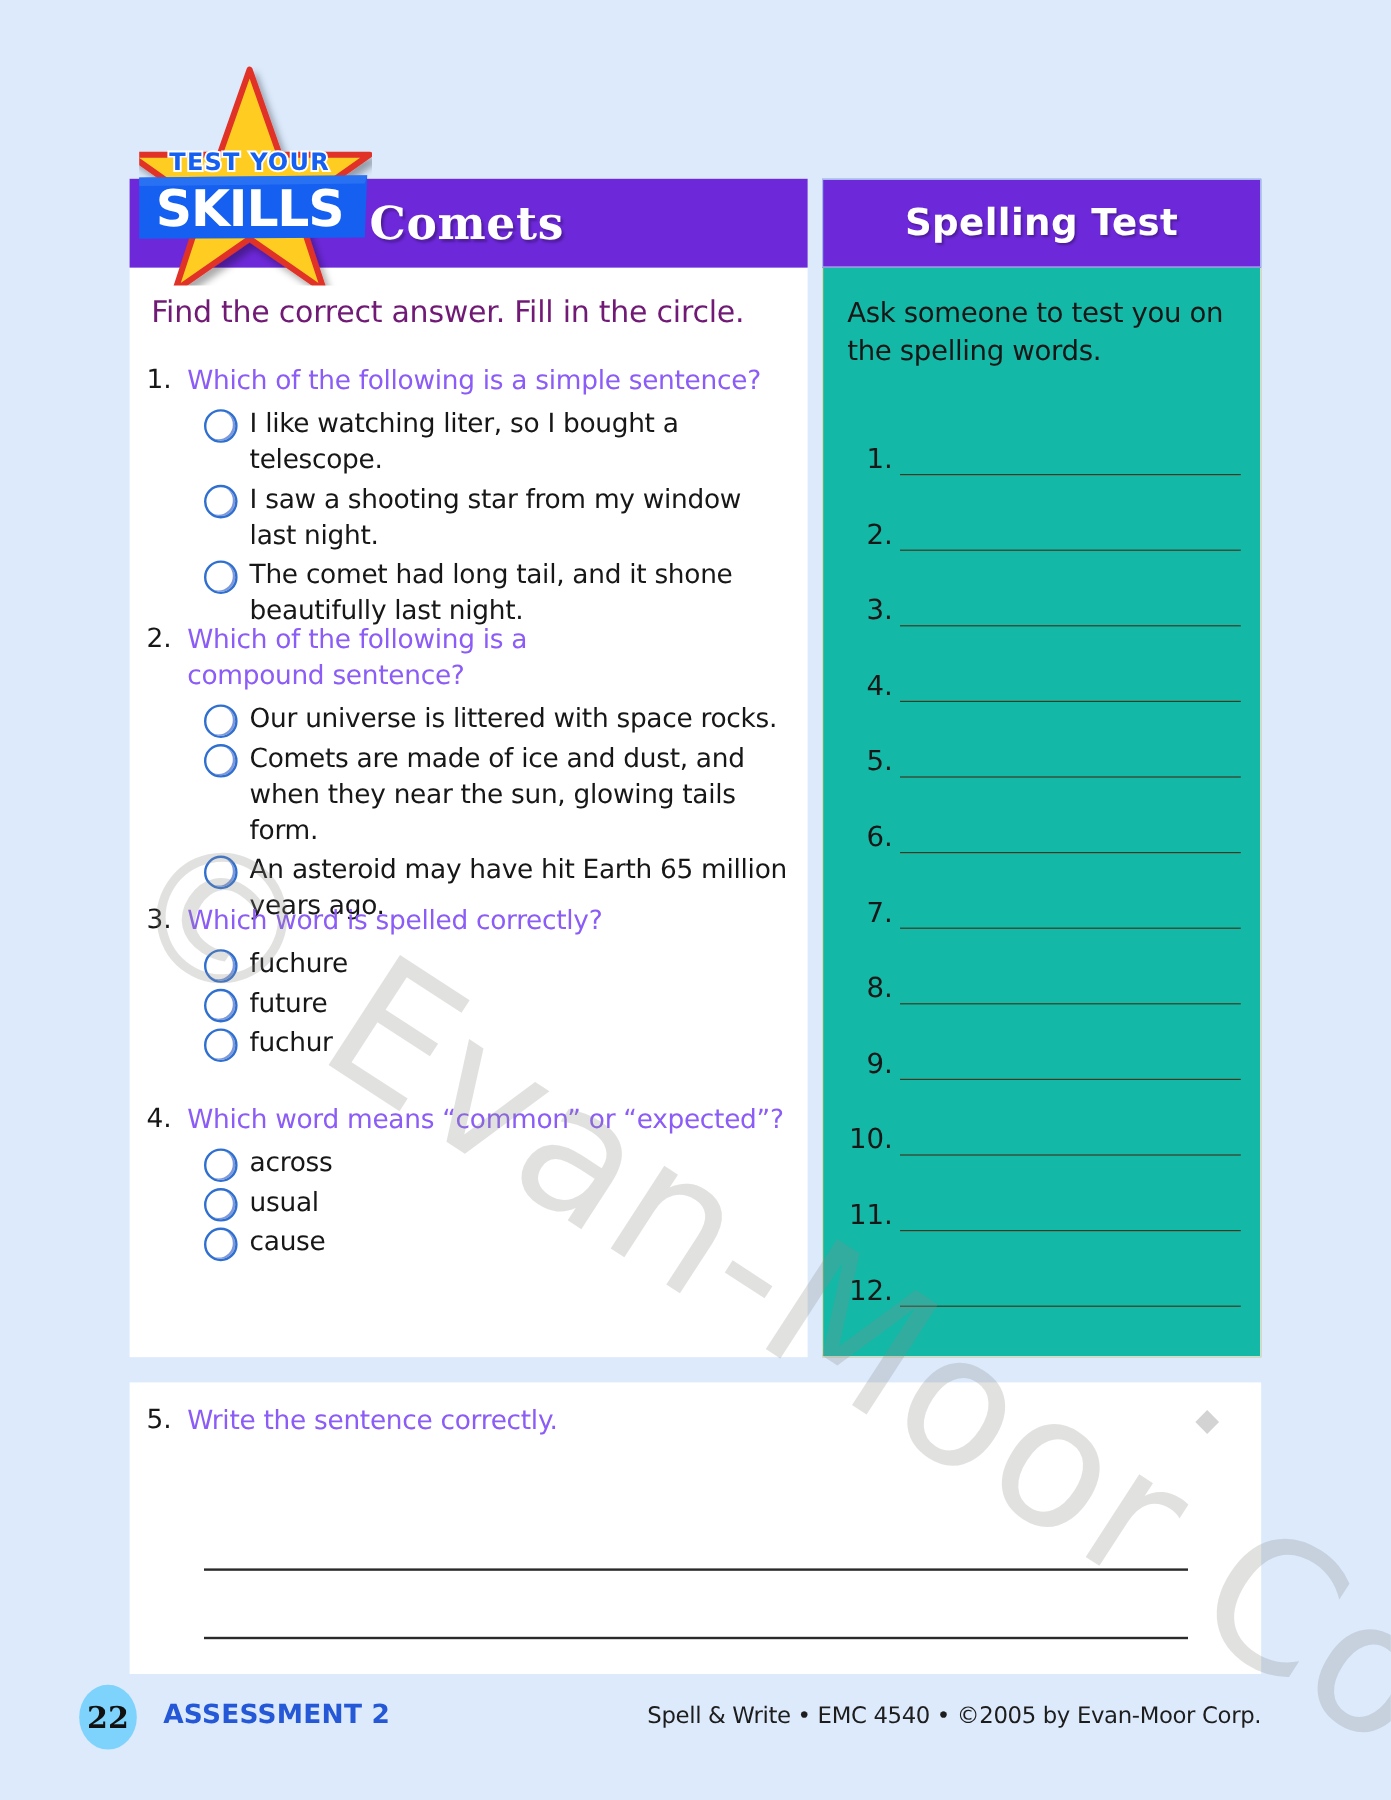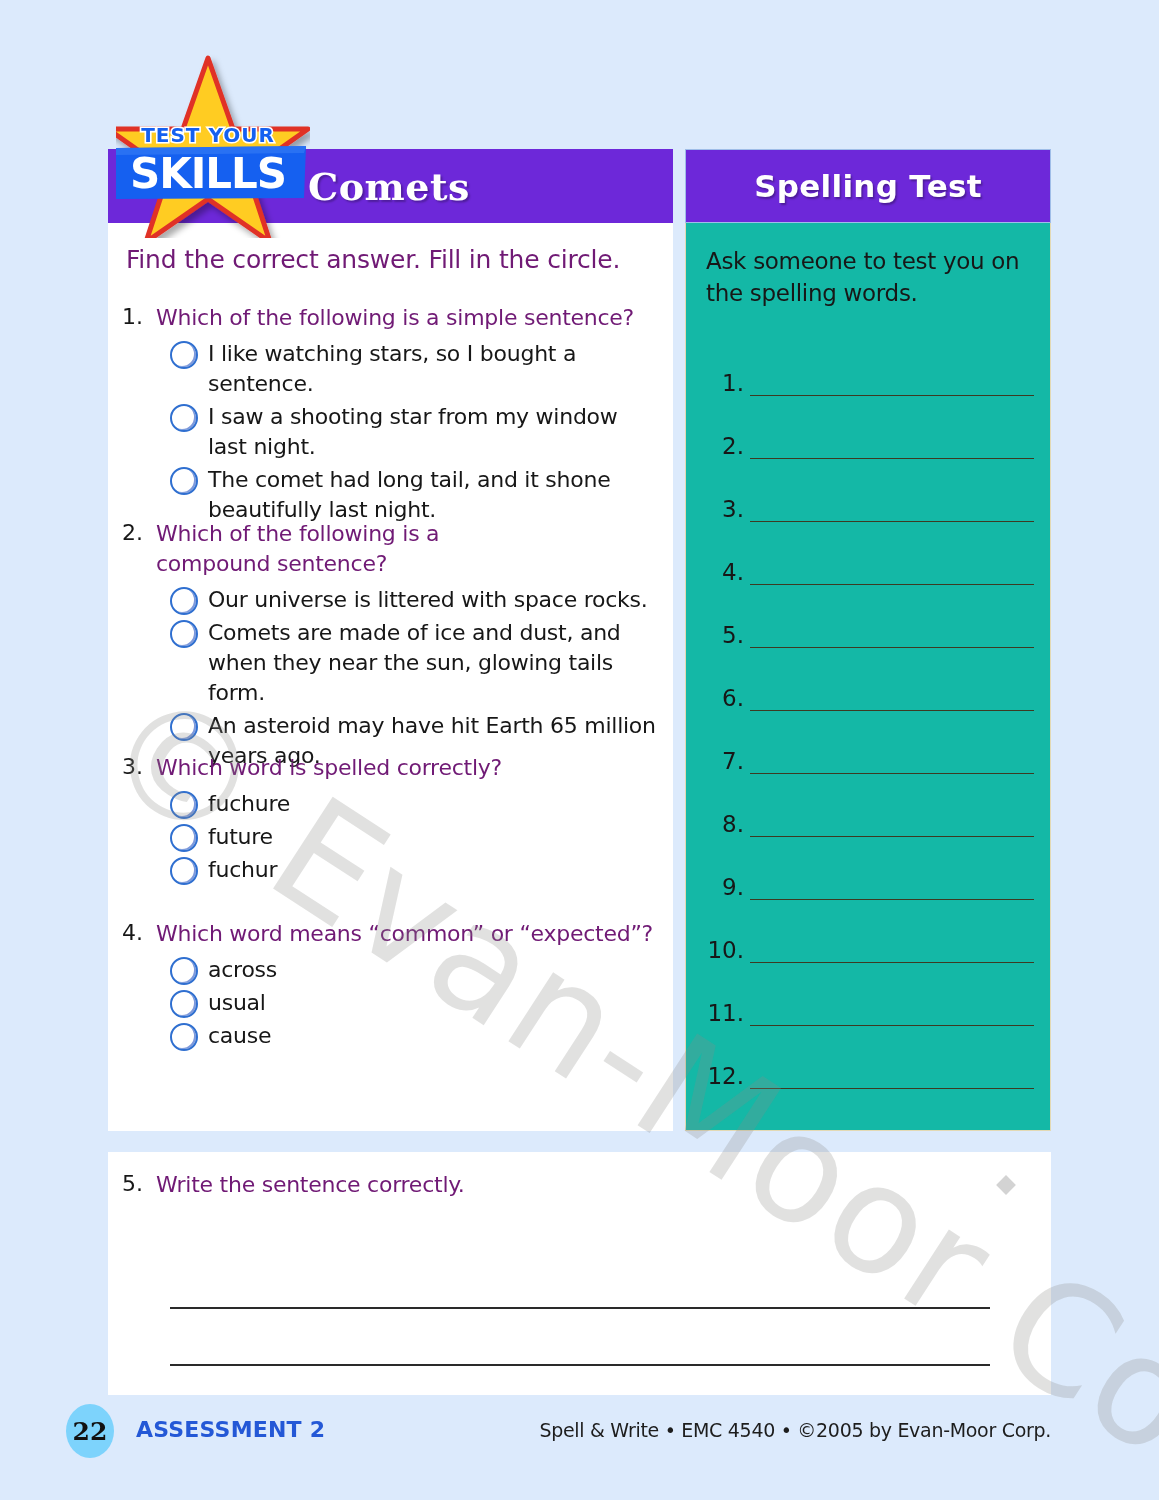--- a/index.html
+++ b/index.html
@@ -130,21 +130,21 @@
     flex: 0 0 34px;
     font-family: "DejaVu Sans", sans-serif;
     font-size: 22px;
     color: #171717;
     padding-top: 1px;
   }
   .q-text {
     font-family: "DejaVu Sans", sans-serif;
     font-size: 22px;
     line-height: 30px;
-    color: #701a75;
+    color: #8b5cf6;
     letter-spacing: -0.25px;
   }
   .choices {
     margin-top: 6px;
     margin-left: 48px;
   }
   .choice {
     display: flex;
     align-items: flex-start;
     margin-bottom: 3px;
@@ -356,21 +356,21 @@
   <div id="instruction">Find the correct answer. Fill in the circle.</div>
 
   <div class="question-block" style="top:80px;">
     <div class="q-row">
       <div class="q-num">1.</div>
       <div class="q-text">Which of the following is a simple sentence?</div>
     </div>
     <div class="choices">
       <div class="choice">
         <span class="bubble"></span>
-        <span class="choice-text">I like watching stars, so I bought a sentence.</span>
+        <span class="choice-text">I like watching liter, so I bought a telescope.</span>
       </div>
       <div class="choice">
         <span class="bubble"></span>
         <span class="choice-text">I saw a shooting star from my window last night.</span>
       </div>
       <div class="choice">
         <span class="bubble"></span>
         <span class="choice-text">The comet had long tail, and it shone beautifully last night.</span>
       </div>
     </div>

